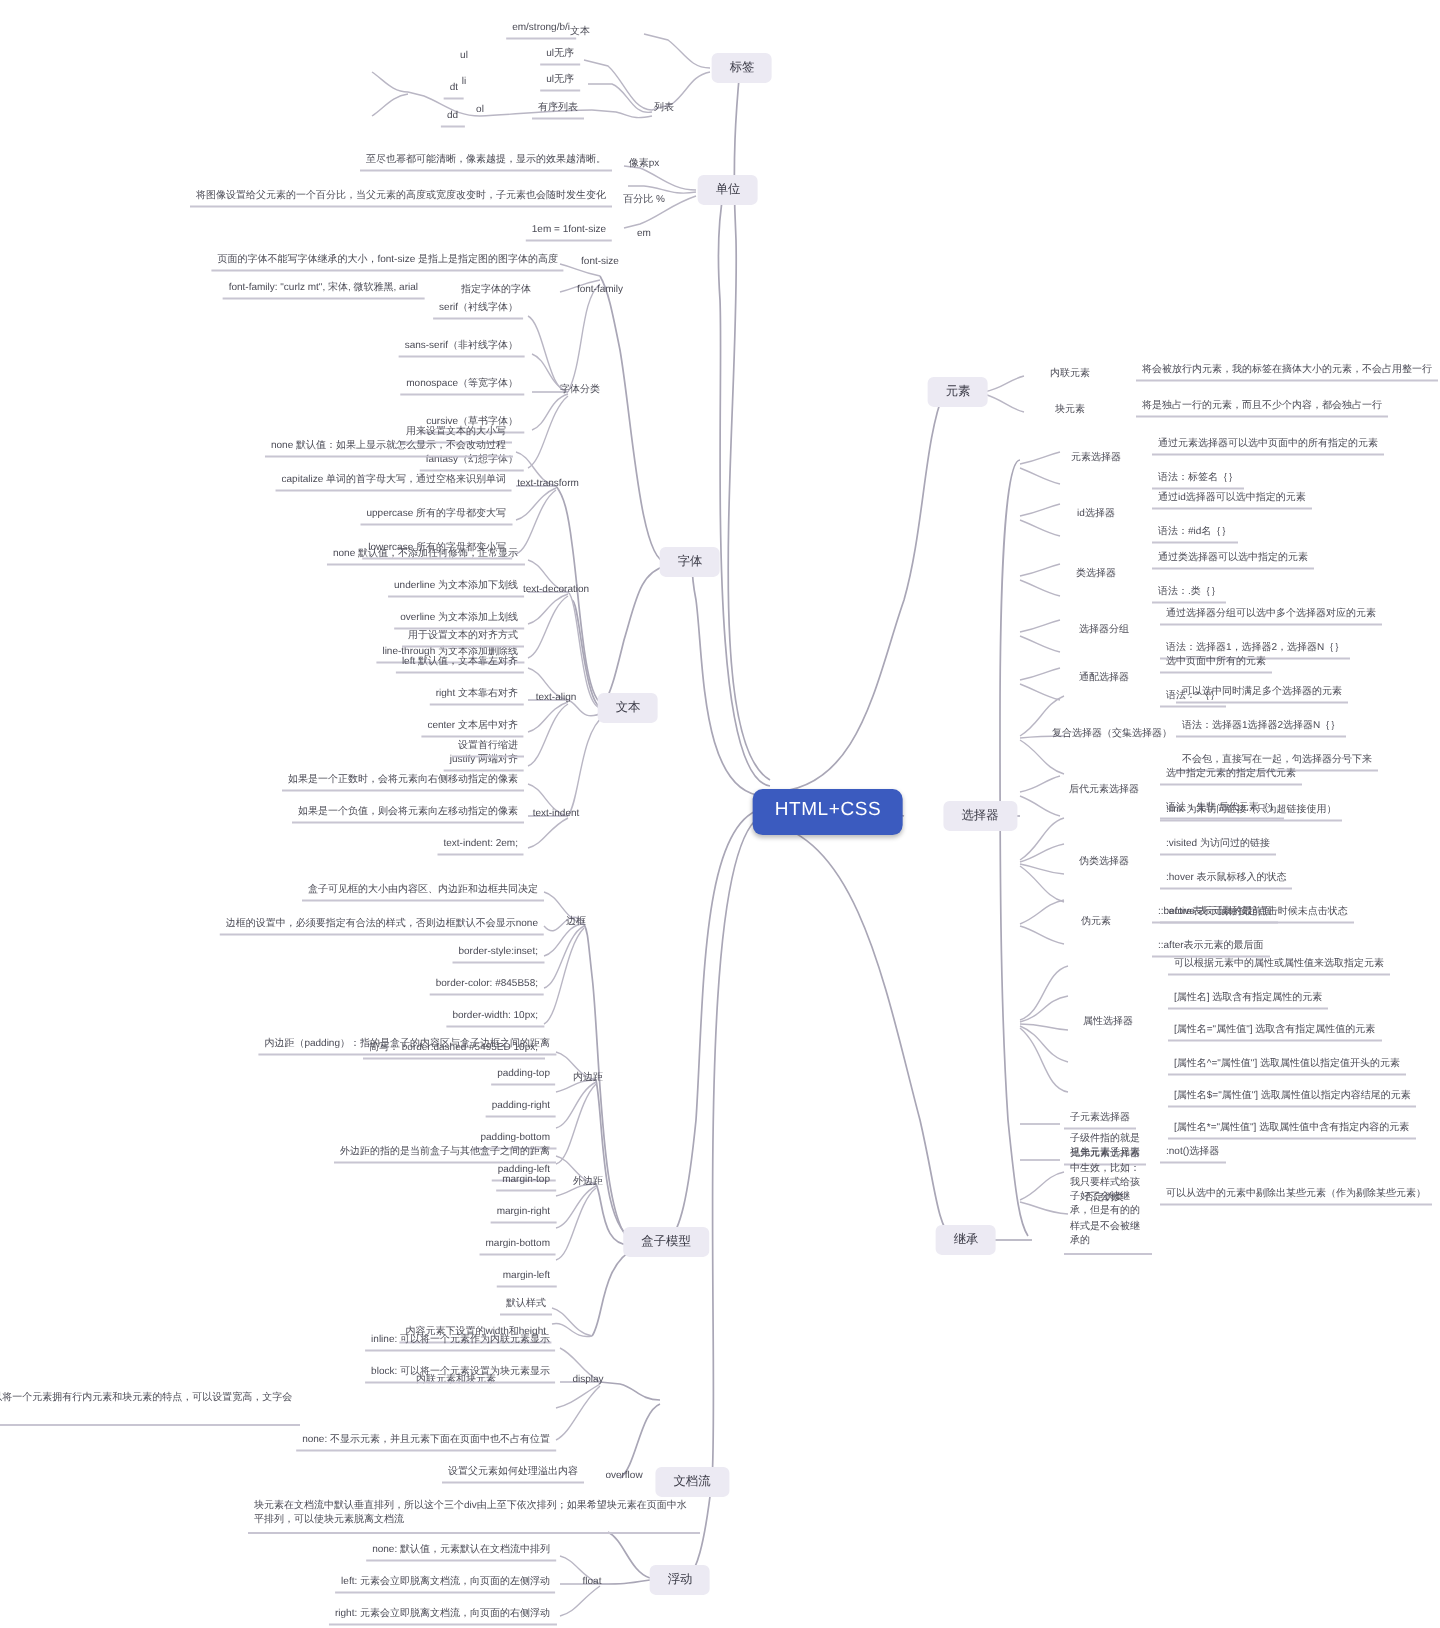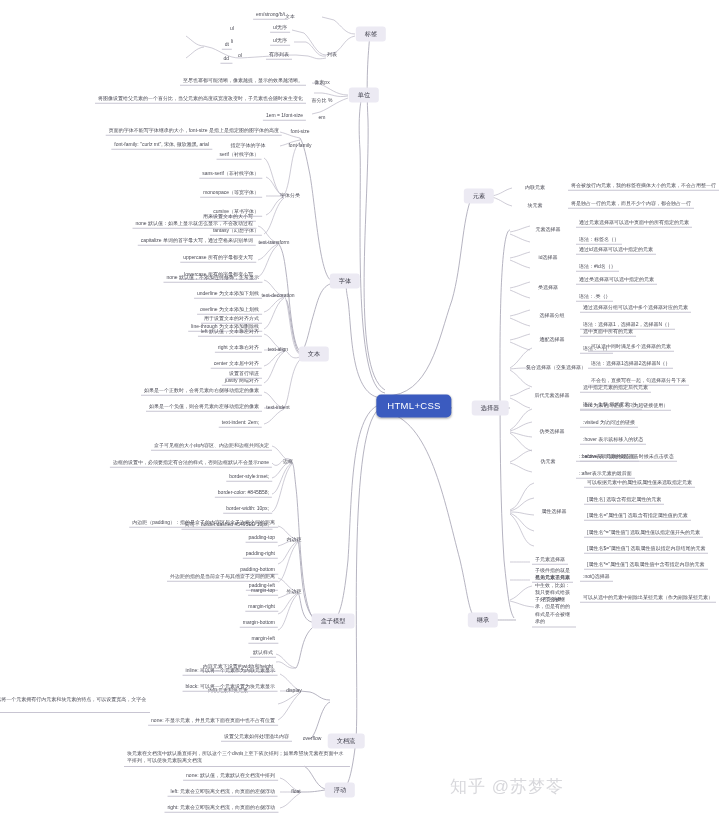--- a/index.html
+++ b/index.html
@@ -379,15 +379,14 @@
   <div class="node leaf r" style="left:532px;top:565px;">子元素选择器</div>
   <div class="node leaf r" style="left:532px;top:583px;">兄弟元素选择器</div>
 
   <div class="node label-sm" style="left:552px;top:600px;">否定伪类</div>
   <div class="node leaf r" style="left:580px;top:582px;">:not()选择器</div>
   <div class="node leaf r" style="left:580px;top:603px;">可以从选中的元素中剔除出某些元素（作为剔除某些元素）</div>
 
   <div class="node l1" style="left:483px;top:620px;">继承</div>
   <div class="node leaf r wrap" style="left:532px;top:627px;max-width:180px;">子级件指的就是祖先元素子元素中生效，比如：我只要样式给孩子好了会被继承，但是有的的样式是不会被继承的</div>
 
-  <div class="watermark">知乎 @苏梦苓</div>
 
 </div>
 
 </body></html>

